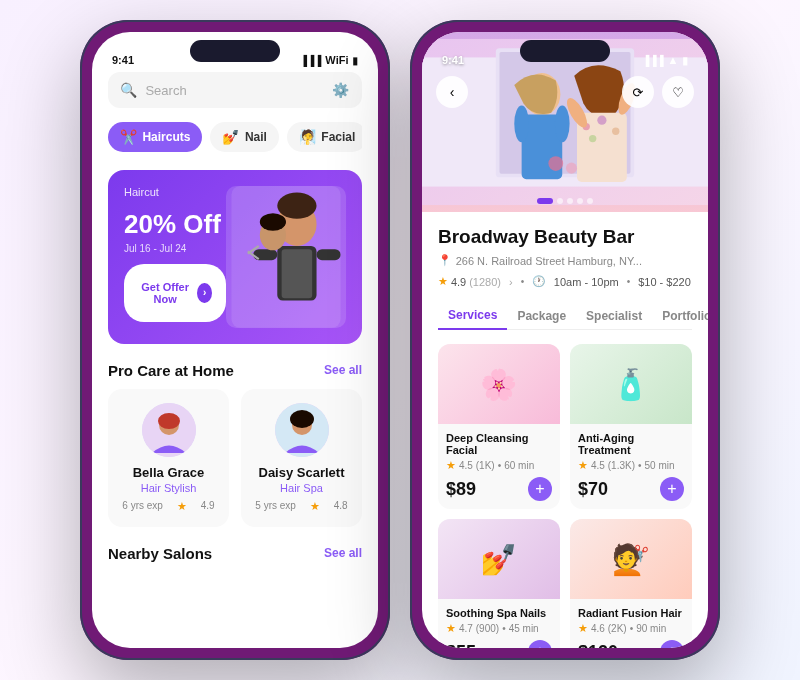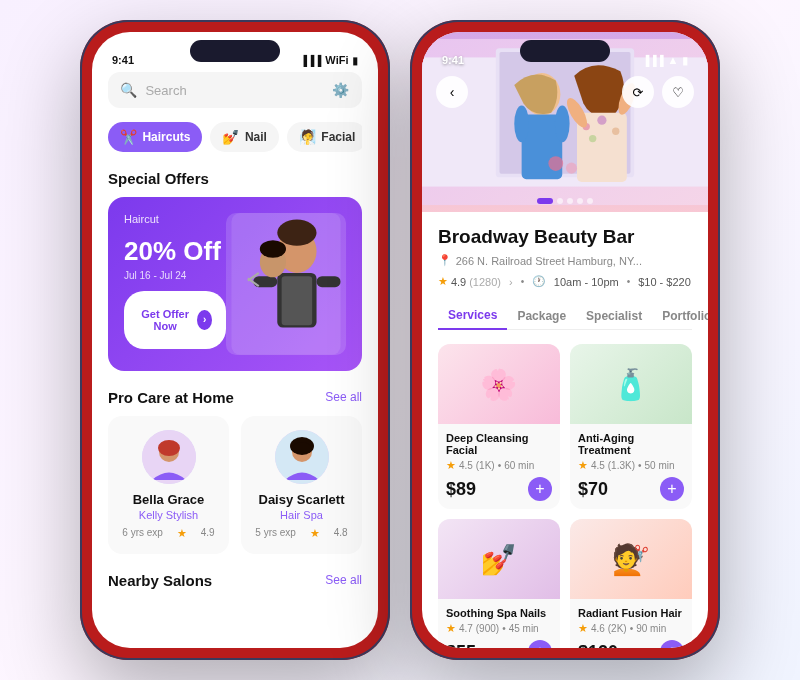--- a/index.html
+++ b/index.html
@@ -13,21 +13,21 @@
       padding: 20px;
     }
     .phones-container {
       display: flex;
       gap: 20px;
       align-items: center;
     }
     .phone {
       width: 310px;
       height: 640px;
-      background: #b91c1c;
+      background: #701a75;
       border-radius: 48px;
       padding: 12px;
       box-shadow: 0 30px 80px rgba(0,0,0,0.3), inset 0 0 0 2px #3a3a5c;
       position: relative;
     }
     .phone-screen {
       width: 100%;
       height: 100%;
       background: #fff;
       border-radius: 38px;
@@ -145,21 +145,21 @@
       background: #f5f5f5; color: #333;
     }
     .cat-icon { font-size: 14px; }
 
     
     .section-header {
       display: flex; justify-content: space-between; align-items: center;
       margin-bottom: 10px;
     }
     .section-title { font-size: 15px; font-weight: 700; color: #111; }
-    .see-all { font-size: 12px; color: #8b5cf6; font-weight: 400; cursor: pointer; margin-left: 47px; }
+    .see-all { font-size: 12px; color: #8b5cf6; font-weight: 700; cursor: pointer; margin-left: 47px; }
 
     
     .offer-card {
       background: linear-gradient(135deg, #7c3aed, #a855f7);
       border-radius: 16px;
       padding: 16px;
       color: #fff;
       display: flex;
       justify-content: space-between;
       align-items: stretch;
@@ -399,23 +399,20 @@
             <span class="cat-icon">💅</span>
             <span>Nail</span>
           </button>
           <button class="cat-chip inactive">
             <span class="cat-icon">🧖</span>
             <span>Facial</span>
           </button>
 
         </div>
 
-        <div class="section-header">
-          <span class="section-title">Special Offers</span>
-        </div>
 
         <div class="offer-card">
           <div class="offer-text">
             <div class="offer-type">Haircut</div>
             <div class="offer-discount">20% Off</div>
             <div class="offer-date">Jul 16 - Jul 24</div>
             <button class="offer-btn">
               <span>Get Offer Now</span>
               <span class="offer-arrow">›</span>
             </button>
@@ -455,21 +452,21 @@
           <div class="pro-card">
             <div class="pro-avatar">
               <svg viewBox="0 0 54 54" width="54" height="54">
                 <circle cx="27" cy="27" r="27" fill="#e8d5f5"></circle>
                 <circle cx="27" cy="22" r="10" fill="#d4956a"></circle>
                 <ellipse cx="27" cy="18" rx="11" ry="8" fill="#c0392b"></ellipse>
                 <path d="M10 50 Q27 35 44 50" fill="#8b5cf6"></path>
               </svg>
             </div>
             <div class="pro-name">Bella Grace</div>
-            <div class="pro-role">Kelly Stylish</div>
+            <div class="pro-role">Hair Stylish</div>
             <div class="pro-meta">
               <span>6 yrs exp</span>
               <span class="star-icon">★</span>
               <span>4.9</span>
             </div>
           </div>
 
           <div class="pro-card">
             <div class="pro-avatar">
               <svg viewBox="0 0 54 54" width="54" height="54">

